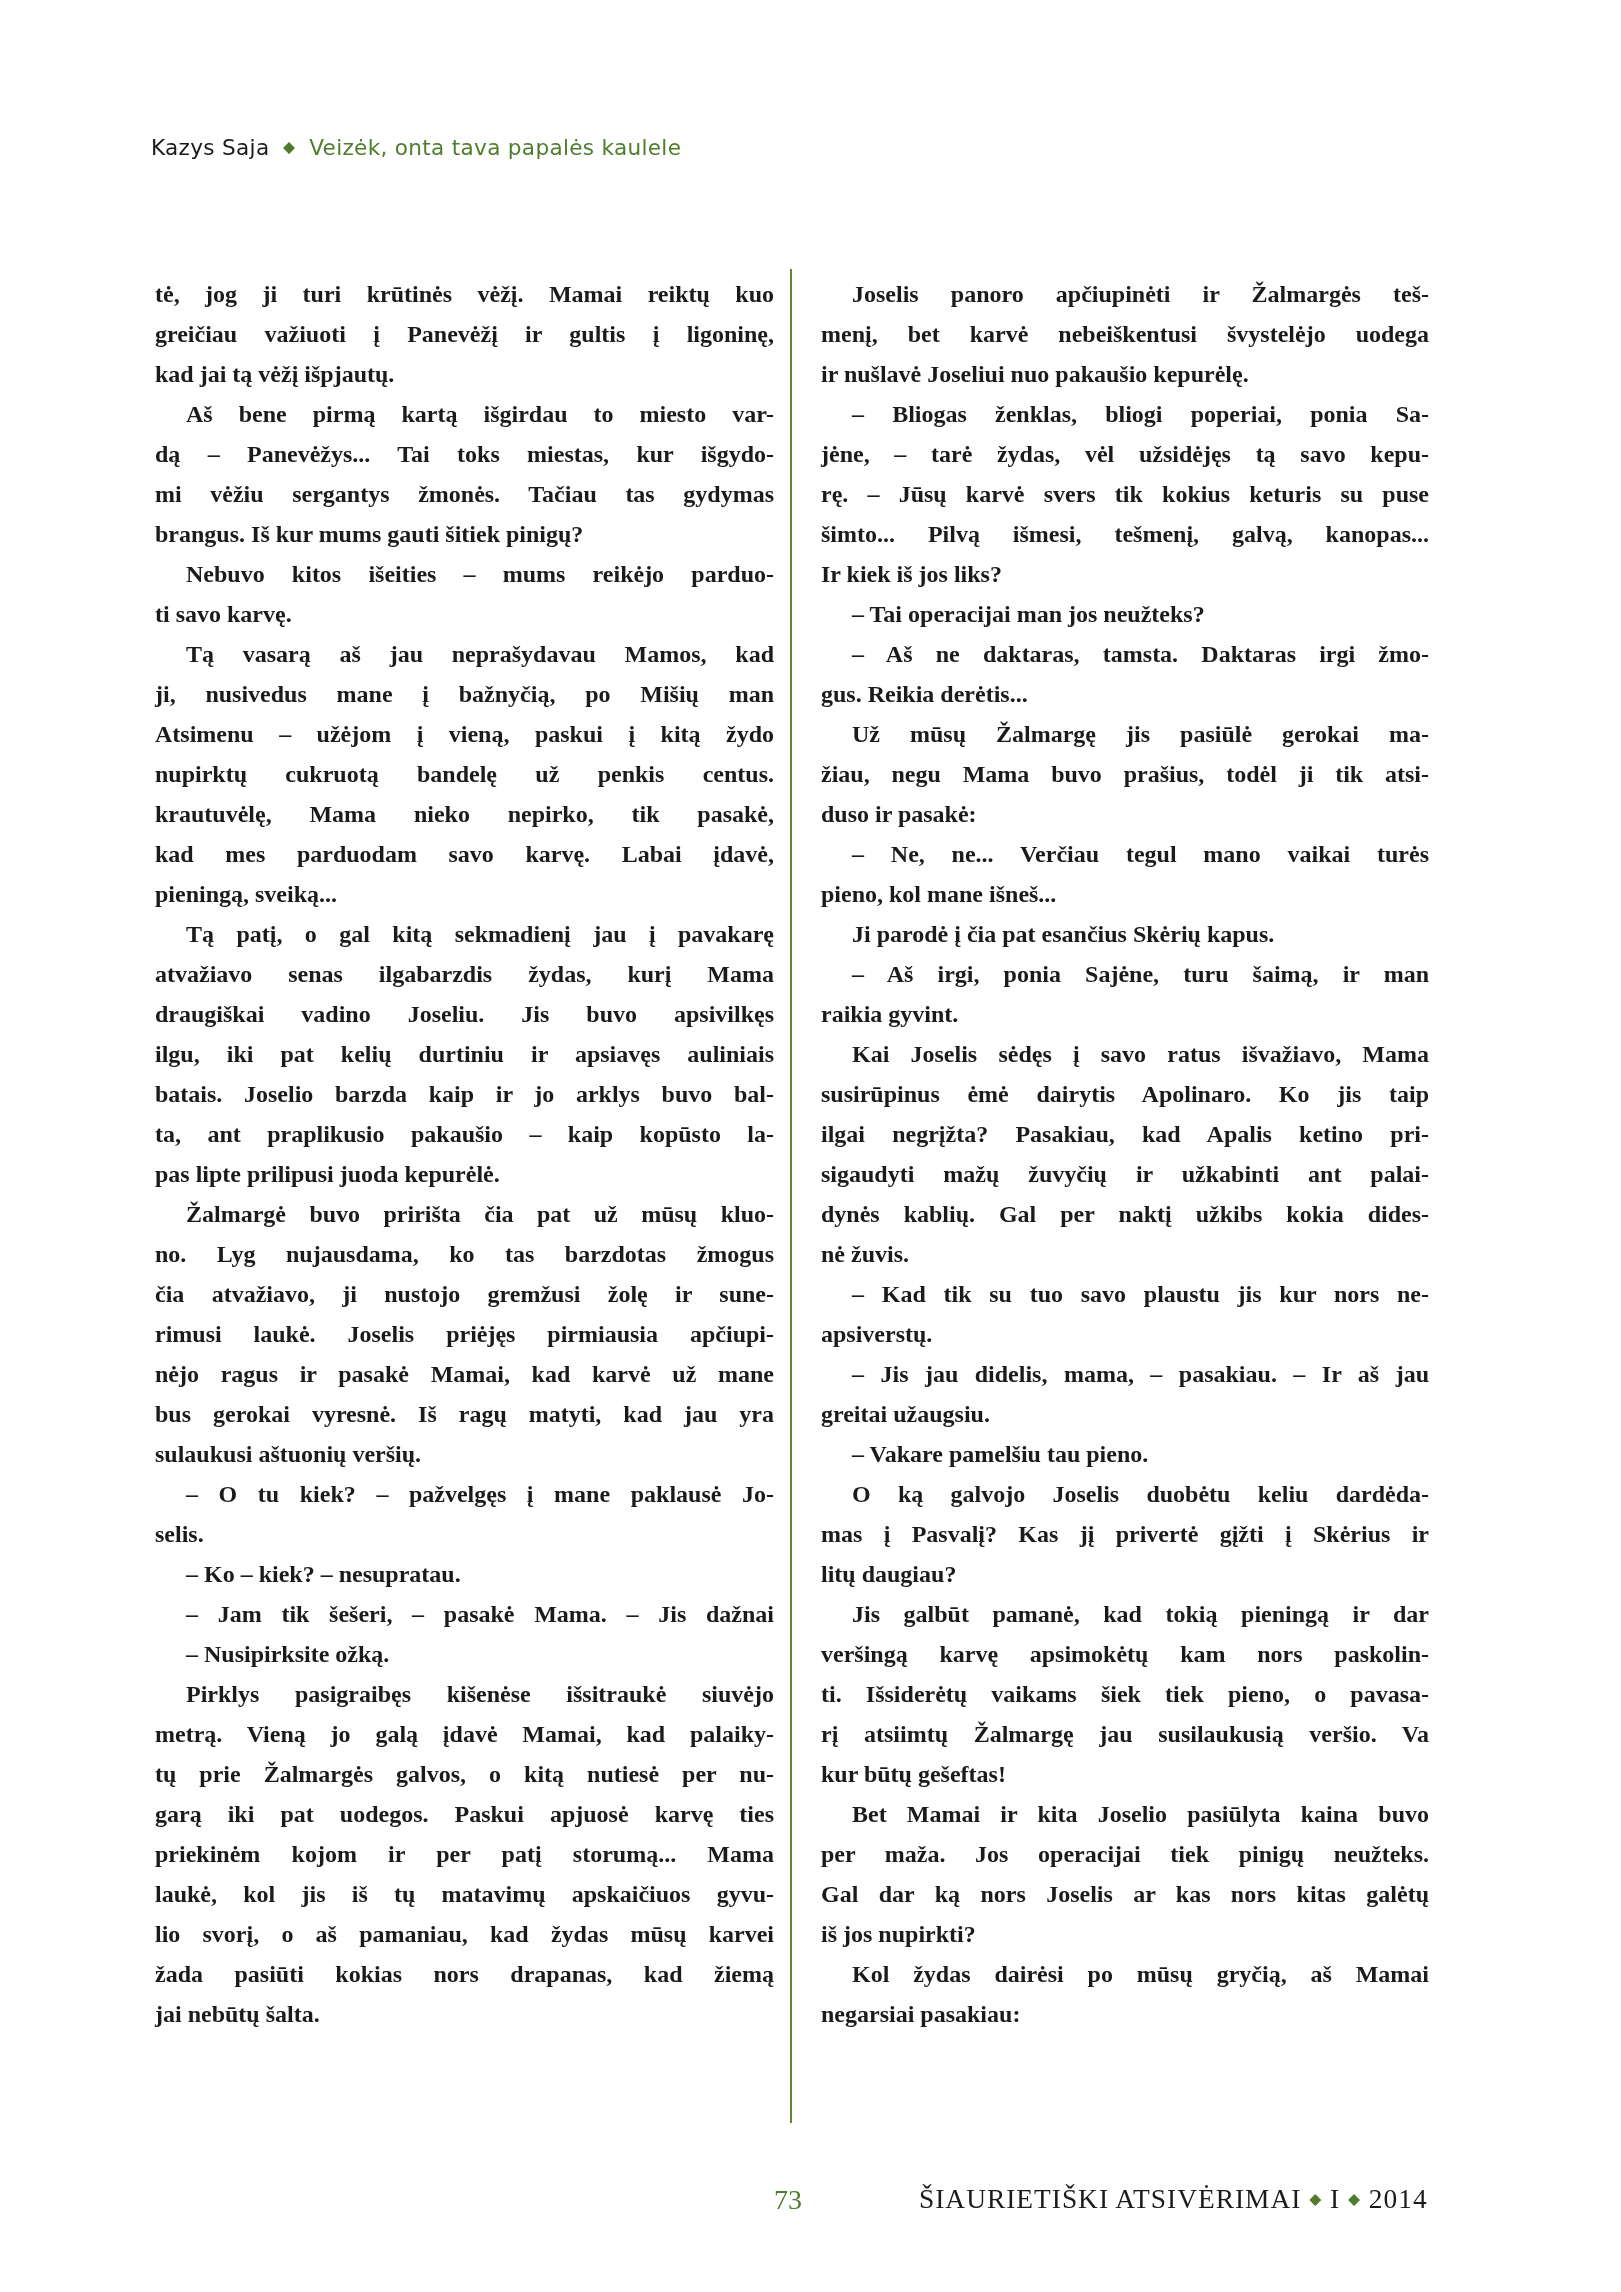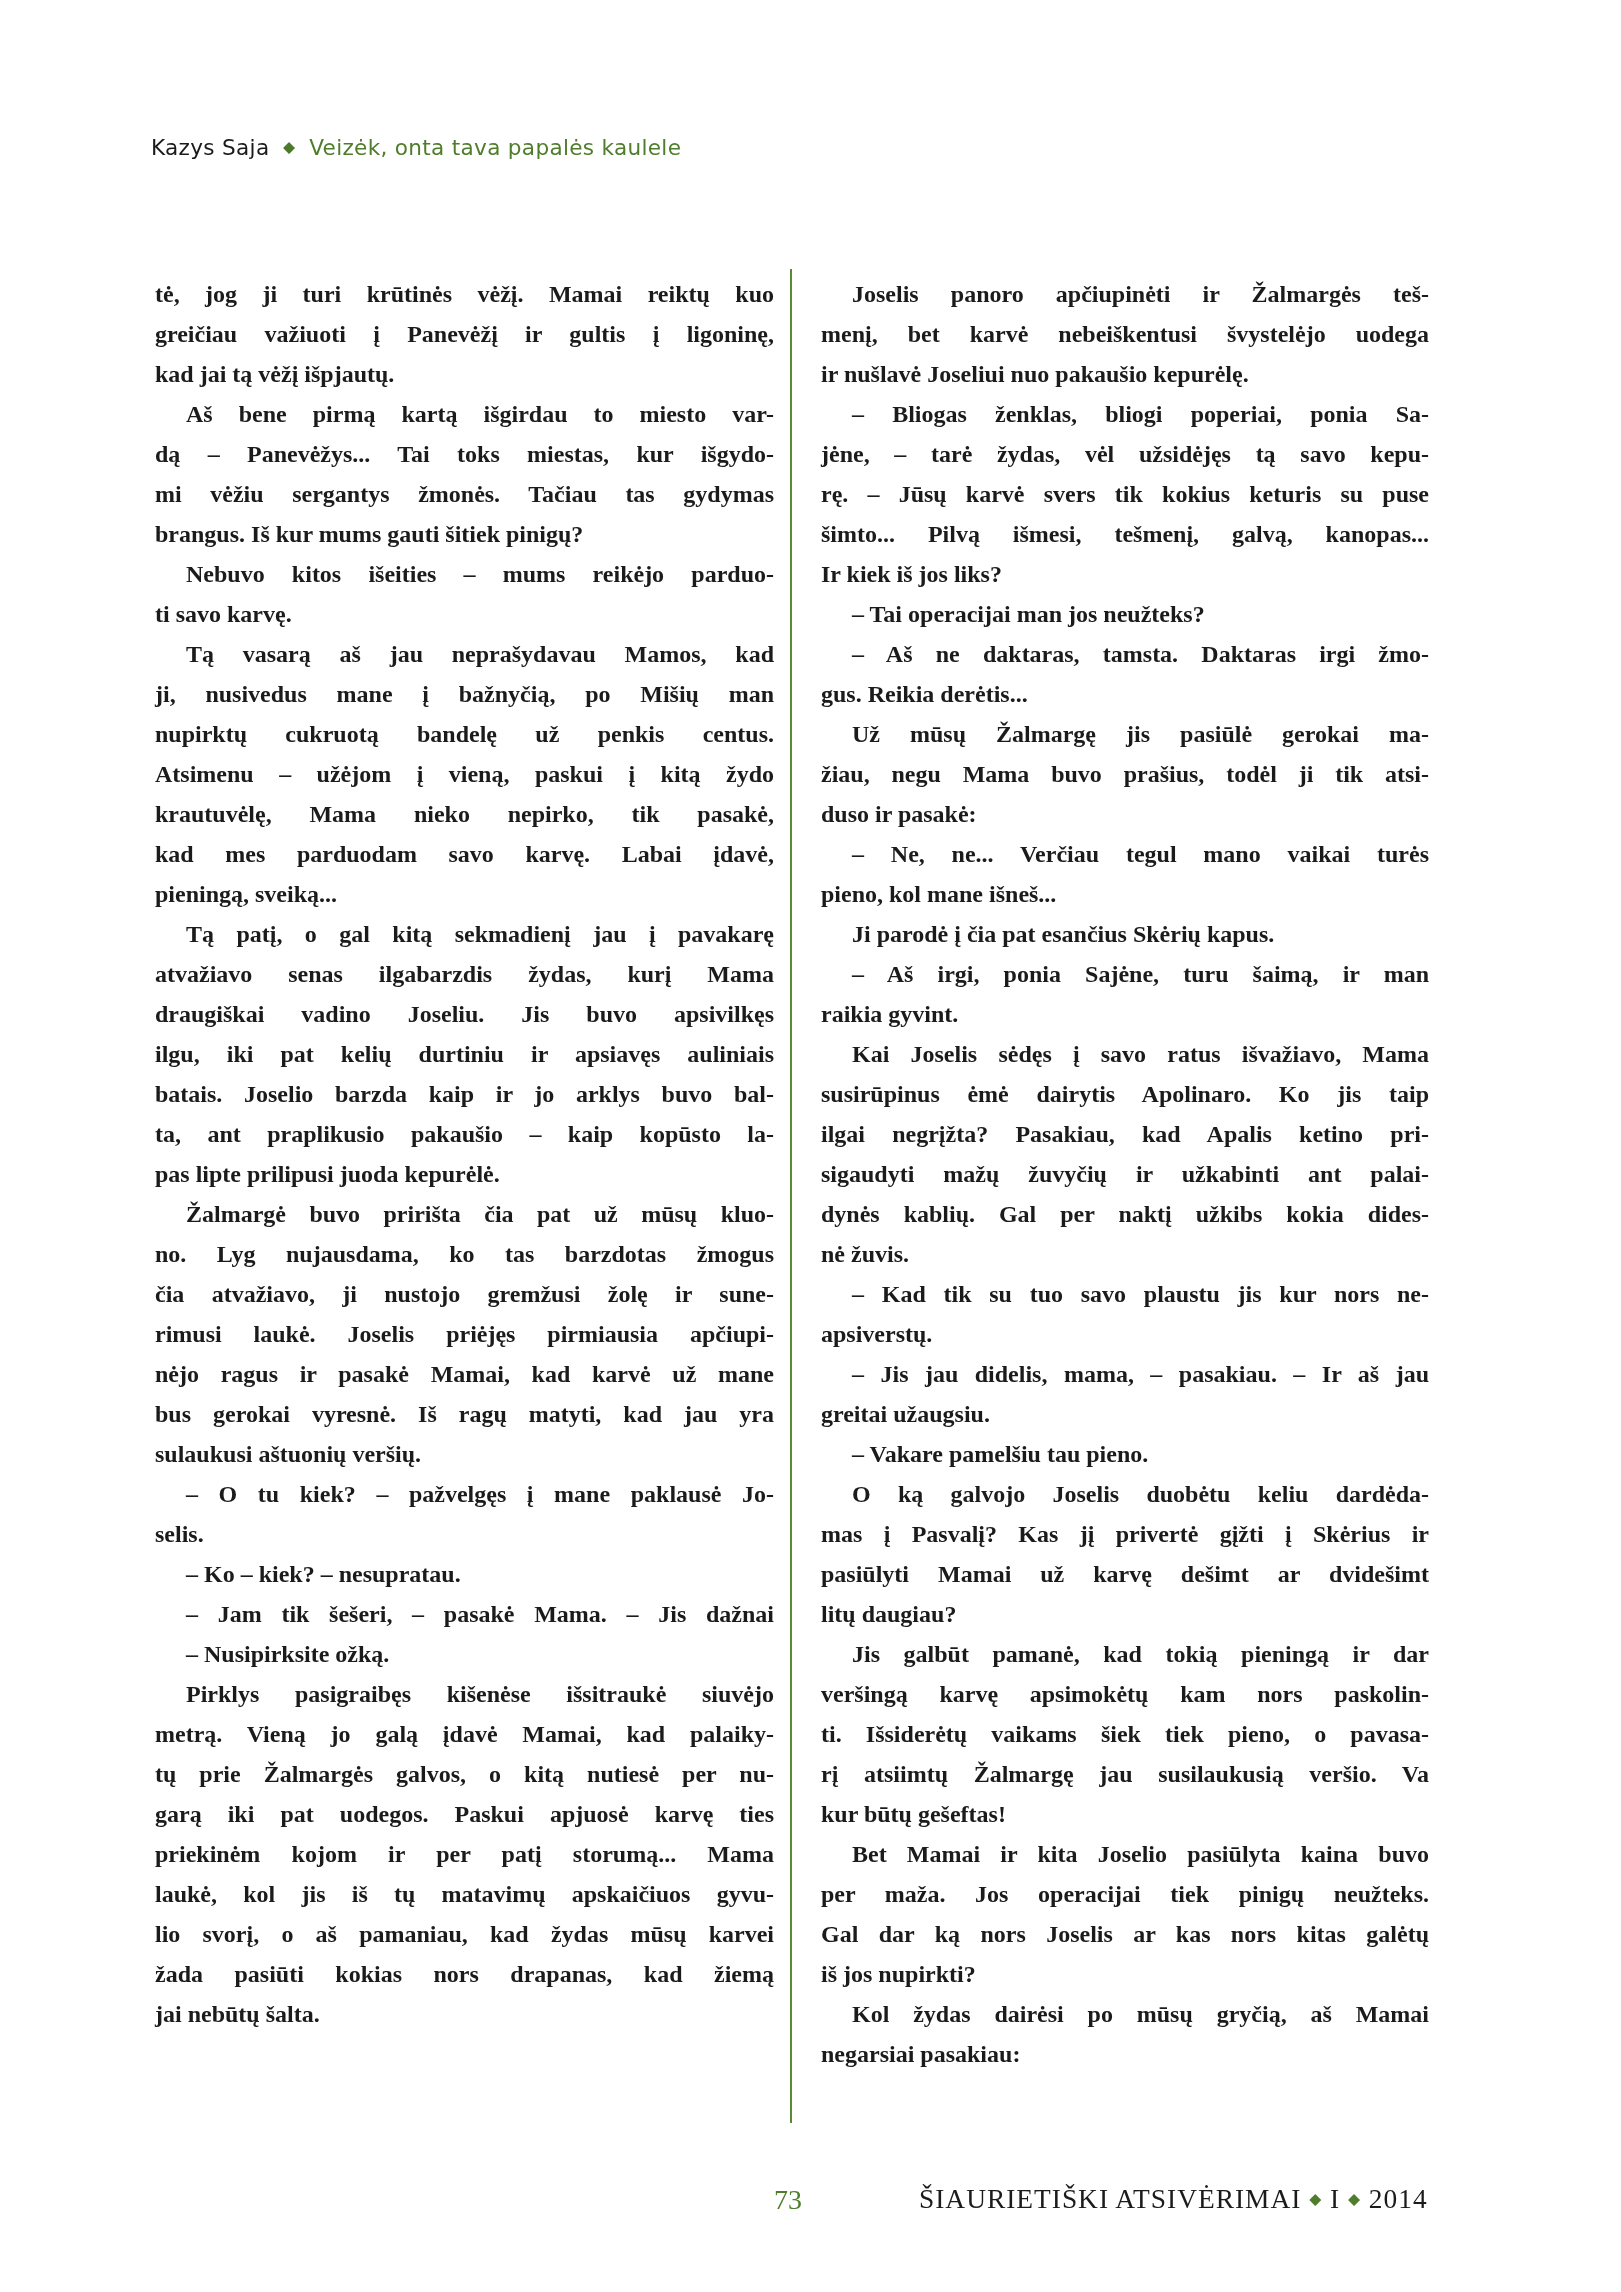--- a/index.html
+++ b/index.html
@@ -53,22 +53,22 @@
     <div class="line" style="white-space: nowrap;">greičiau važiuoti į Panevėžį ir gultis į ligoninę,</div>
     <div class="line last" style="white-space: nowrap;">kad jai tą vėžį išpjautų.</div>
     <div class="line indent" style="white-space: nowrap;">Aš bene  pirmą kartą išgirdau to miesto var-</div>
     <div class="line" style="white-space: nowrap;">dą – Panevėžys... Tai toks miestas, kur išgydo-</div>
     <div class="line" style="white-space: nowrap;">mi vėžiu sergantys žmonės. Tačiau tas gydymas</div>
     <div class="line last" style="white-space: nowrap;">brangus. Iš kur mums gauti šitiek pinigų?</div>
     <div class="line indent" style="white-space: nowrap;">Nebuvo kitos išeities – mums reikėjo parduo-</div>
     <div class="line last" style="white-space: nowrap;">ti savo karvę.</div>
     <div class="line indent" style="white-space: nowrap;">Tą vasarą aš jau neprašydavau Mamos, kad</div>
     <div class="line" style="white-space: nowrap;">ji, nusivedus mane į bažnyčią, po Mišių man</div>
+    <div class="line" style="white-space: nowrap;">Atsimenu – užėjom į vieną, paskui į kitą žydo</div>
     <div class="line" style="white-space: nowrap;">nupirktų cukruotą bandelę už penkis centus.</div>
-    <div class="line" style="white-space: nowrap;">Atsimenu – užėjom į vieną, paskui į kitą žydo</div>
     <div class="line" style="white-space: nowrap;">krautuvėlę, Mama nieko nepirko, tik pasakė,</div>
     <div class="line" style="white-space: nowrap;">kad mes parduodam savo karvę. Labai įdavė,</div>
     <div class="line last" style="white-space: nowrap;">pieningą, sveiką...</div>
     <div class="line indent" style="white-space: nowrap;">Tą patį, o gal kitą sekmadienį jau į pavakarę</div>
     <div class="line" style="white-space: nowrap;">atvažiavo senas ilgabarzdis žydas, kurį Mama</div>
     <div class="line" style="white-space: nowrap;">draugiškai vadino Joseliu. Jis buvo apsivilkęs</div>
     <div class="line" style="white-space: nowrap;">ilgu, iki pat kelių durtiniu ir apsiavęs auliniais</div>
     <div class="line" style="white-space: nowrap;">batais. Joselio barzda kaip ir jo arklys buvo bal-</div>
     <div class="line" style="white-space: nowrap;">ta, ant praplikusio pakaušio – kaip kopūsto la-</div>
     <div class="line last" style="white-space: nowrap;">pas lipte prilipusi juoda kepurėlė.</div>
@@ -121,21 +121,20 @@
     <div class="line" style="white-space: nowrap;">sigaudyti mažų žuvyčių ir užkabinti ant palai-</div>
     <div class="line" style="white-space: nowrap;">dynės kablių. Gal per naktį užkibs kokia dides-</div>
     <div class="line last" style="white-space: nowrap;">nė žuvis.</div>
     <div class="line indent" style="white-space: nowrap;">– Kad tik su tuo savo plaustu jis kur nors ne-</div>
     <div class="line last" style="white-space: nowrap;">apsiverstų.</div>
     <div class="line indent" style="white-space: nowrap;">– Jis jau didelis, mama, – pasakiau. – Ir aš jau</div>
     <div class="line last" style="white-space: nowrap;">greitai užaugsiu.</div>
     <div class="line indent last" style="white-space: nowrap;">– Vakare pamelšiu tau pieno.</div>
     <div class="line indent" style="white-space: nowrap;">O ką galvojo Joselis duobėtu keliu dardėda-</div>
     <div class="line" style="white-space: nowrap;">mas į Pasvalį? Kas jį privertė gįžti į Skėrius ir</div>
-    <div class="line" style="white-space: nowrap;">pasiūlyti Mamai už karvę dešimt ar dvidešimt</div>
     <div class="line last" style="white-space: nowrap;">litų daugiau?</div>
     <div class="line indent" style="white-space: nowrap;">Jis galbūt pamanė, kad tokią pieningą ir dar</div>
     <div class="line" style="white-space: nowrap;">veršingą karvę apsimokėtų kam nors paskolin-</div>
     <div class="line" style="white-space: nowrap;">ti. Išsiderėtų vaikams šiek tiek pieno, o pavasa-</div>
     <div class="line" style="white-space: nowrap;">rį atsiimtų Žalmargę jau susilaukusią veršio. Va</div>
     <div class="line last" style="white-space: nowrap;">kur būtų gešeftas!</div>
     <div class="line indent" style="white-space: nowrap;">Bet Mamai ir kita Joselio pasiūlyta kaina buvo</div>
     <div class="line" style="white-space: nowrap;">per maža. Jos operacijai tiek pinigų neužteks.</div>
     <div class="line" style="white-space: nowrap;">Gal dar ką nors Joselis ar kas nors kitas galėtų</div>
     <div class="line last" style="white-space: nowrap;">iš jos nupirkti?</div>

